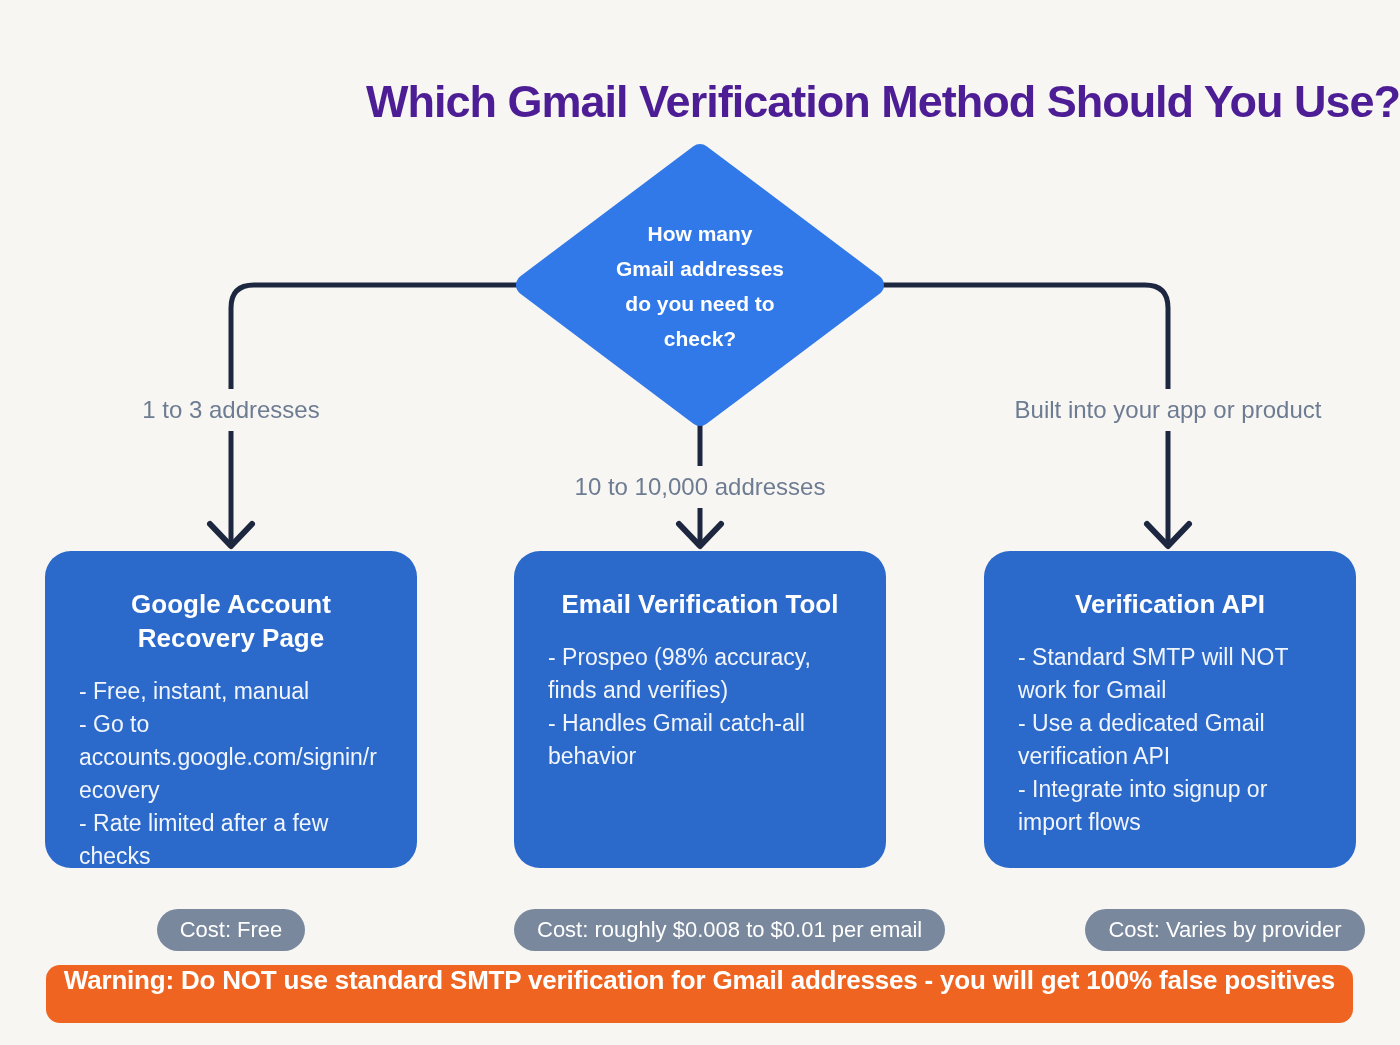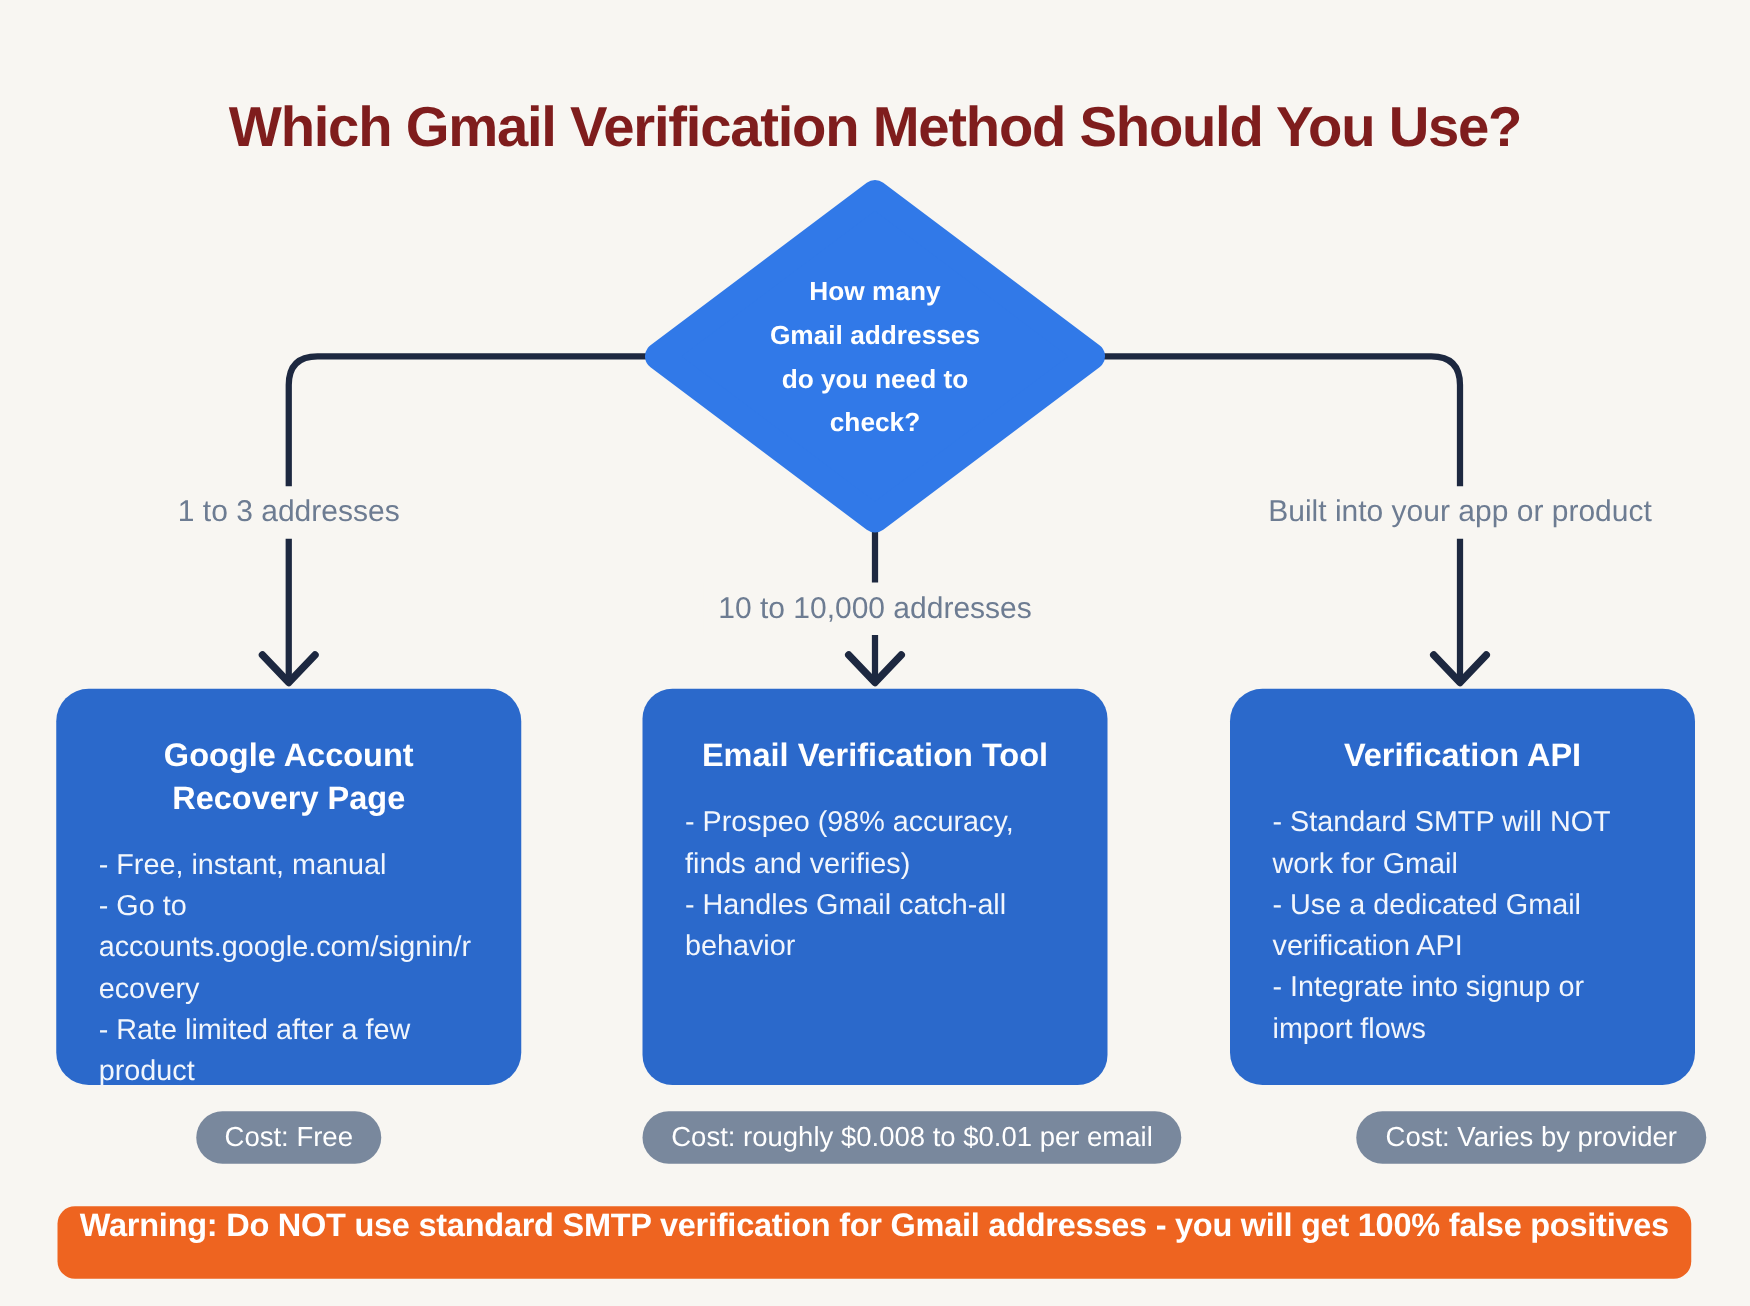--- a/index.html
+++ b/index.html
@@ -8,25 +8,25 @@
     width: 1400px;
     height: 1045px;
     margin: 0 auto;
     background: #f8f6f2;
     font-family: "Liberation Sans", sans-serif;
     overflow: hidden;
   }
   .page-title {
     position: absolute;
     top: 46px; left: 0; right: 0;
-    text-align: center;
+    text-align: right;
     font-size: 45px;
     font-weight: bold;
     letter-spacing: -1px;
-    color: #7f1d1d;
+    color: #4c1d95;
   }
   .flow-svg { position: absolute; left: 0; top: 0; z-index: 0; }
   .decision-text {
     position: absolute;
     left: 575px; top: 216px;
     width: 250px;
     z-index: 2;
     text-align: center;
     color: #ffffff;
     font-size: 21px;
@@ -73,20 +73,21 @@
   }
   .cost-badge {
     display: inline-block;
     background: #79889d;
     color: #ffffff;
     font-size: 22px;
     line-height: 22px;
     padding: 10px 23px;
     border-radius: 999px;
     white-space: nowrap;
+    margin-top: 20px;
   }
   .warning-banner {
     position: absolute;
     left: 46px; top: 965px;
     width: 1307px; height: 58px;
     background: #ee6420;
     border-radius: 14px;
     z-index: 1;
     display: flex;
     align-items: flex-start;
@@ -127,25 +128,25 @@
 
   <div class="branch-label" style="left:231px; top:389px;">1 to 3 addresses</div>
   <div class="branch-label" style="left:700px; top:466px;">10 to 10,000 addresses</div>
   <div class="branch-label" style="left:1168px; top:389px;">Built into your app or product</div>
 
   <div class="method-box" style="left:45px;">
     <div class="box-title" style="max-width:250px;">Google Account Recovery Page</div>
     <div class="box-items">
       <div class="box-item">- Free, instant, manual</div>
       <div class="box-item">- Go to accounts.google.com/signin/recovery</div>
-      <div class="box-item">- Rate limited after a few product</div>
+      <div class="box-item">- Rate limited after a few checks</div>
     </div>
   </div>
 
-  <div class="method-box" style="left:514px;border-radius:24px;">
+  <div class="method-box" style="left:514px;">
     <div class="box-title">Email Verification Tool</div>
     <div class="box-items">
       <div class="box-item">- Prospeo (98% accuracy, finds and verifies)</div>
       <div class="box-item">- Handles Gmail catch-all behavior</div>
     </div>
   </div>
 
   <div class="method-box" style="left:984px;">
     <div class="box-title">Verification API</div>
     <div class="box-items">

